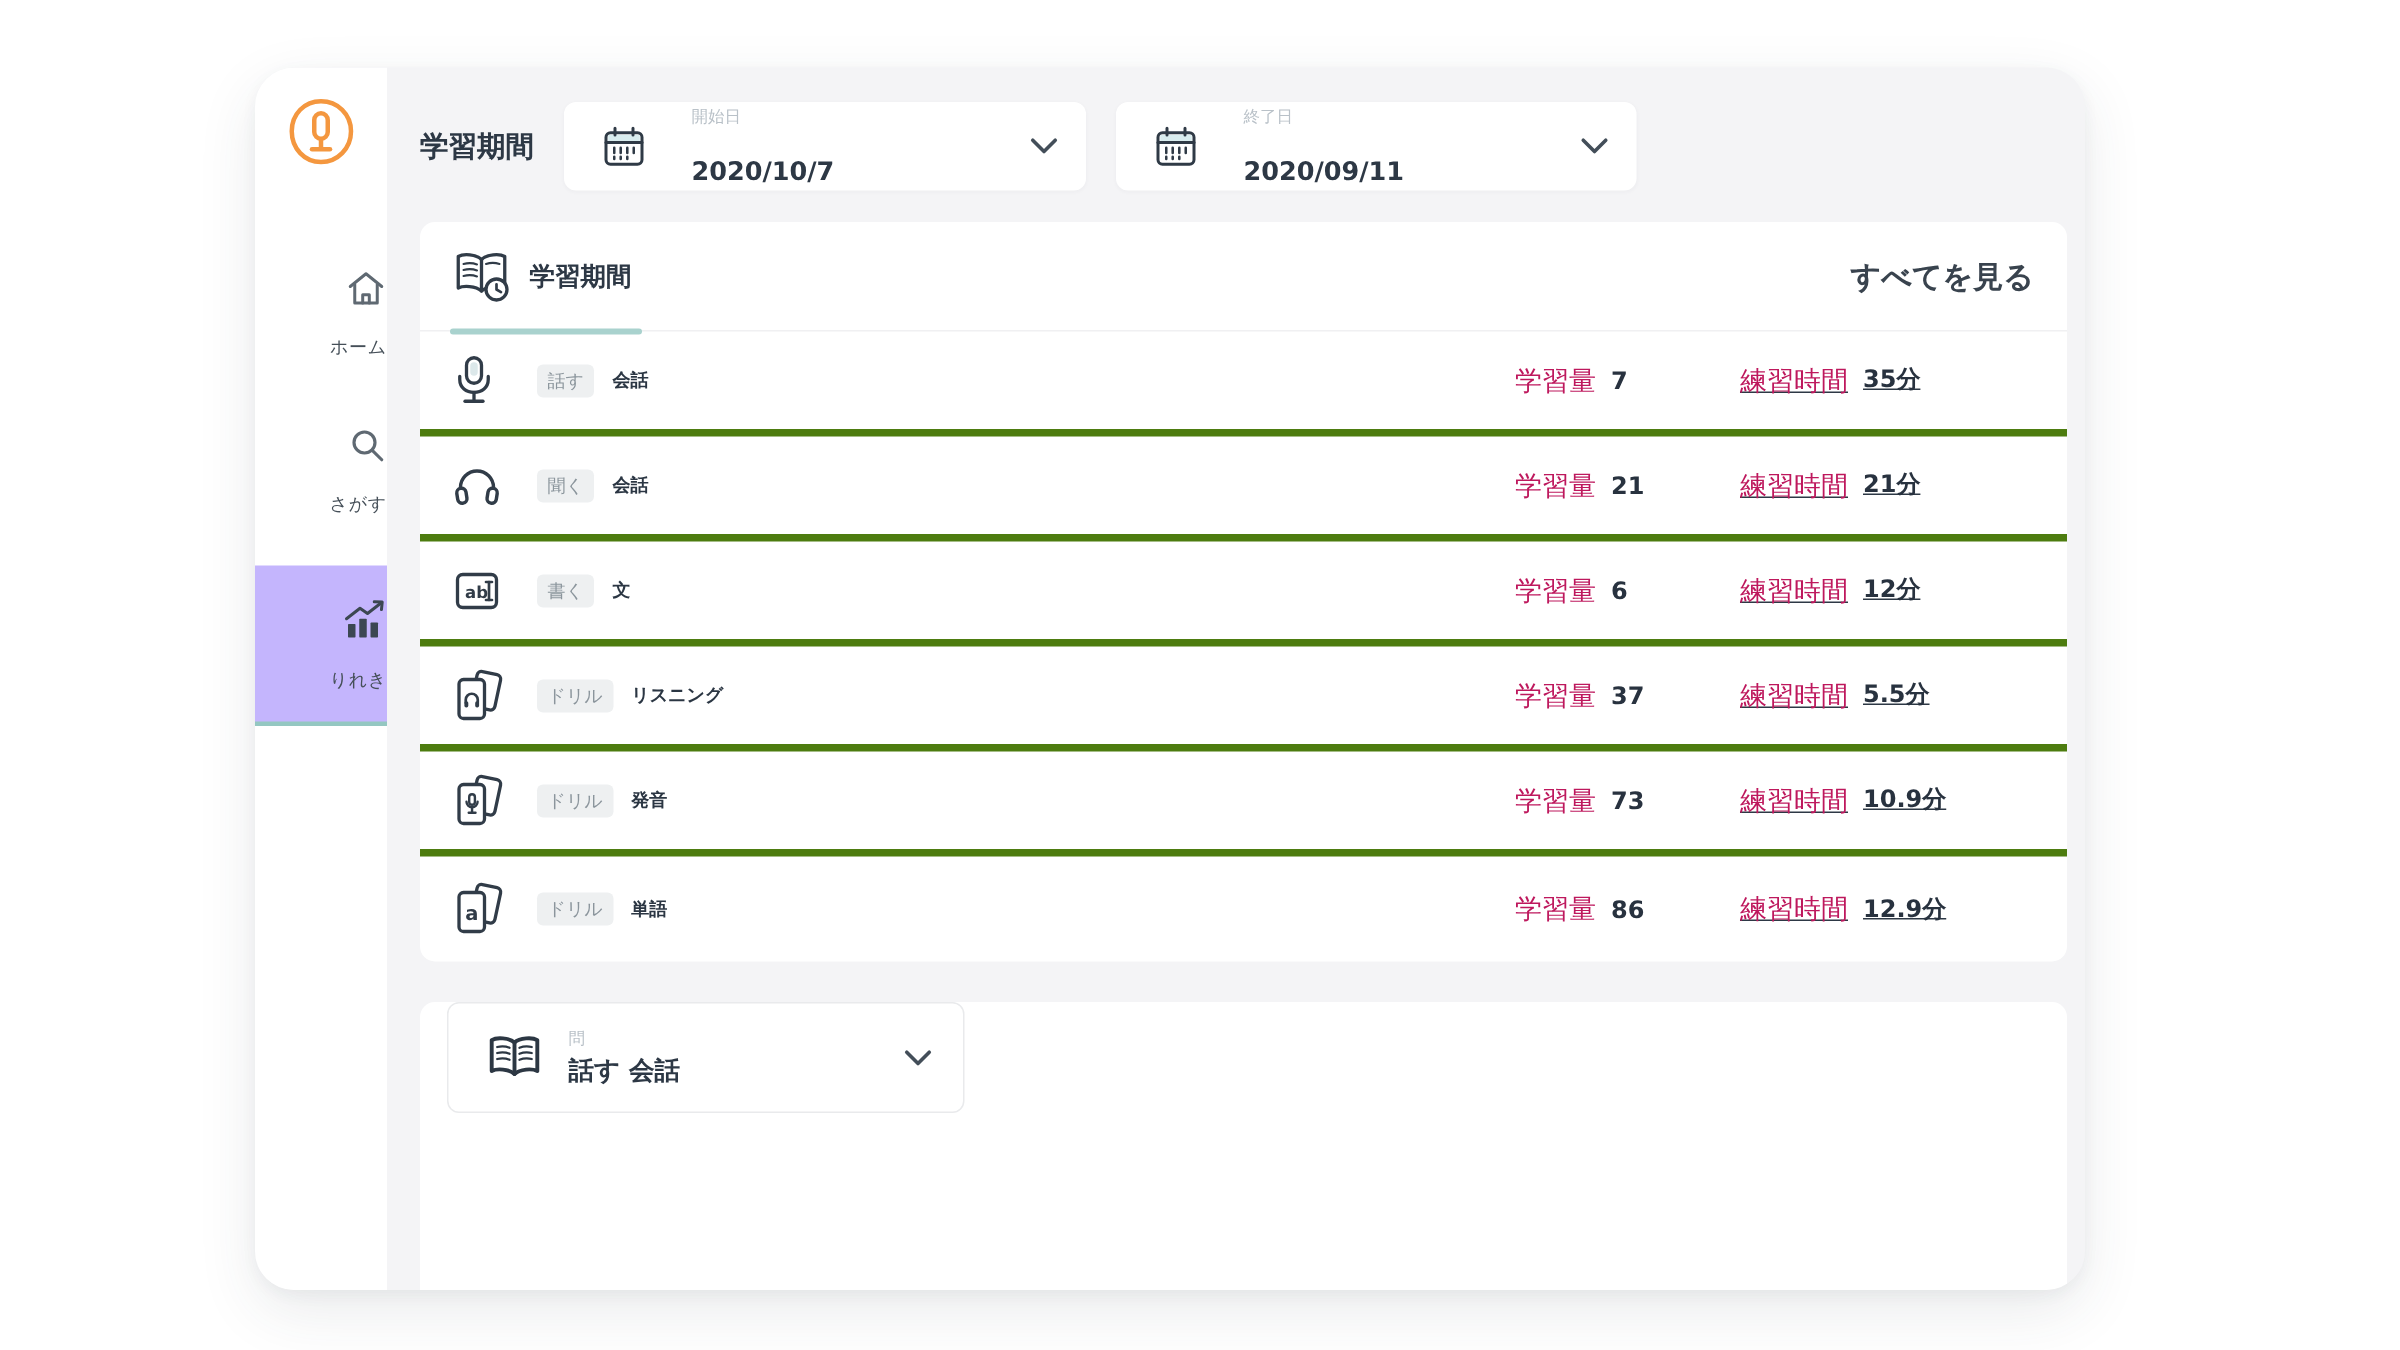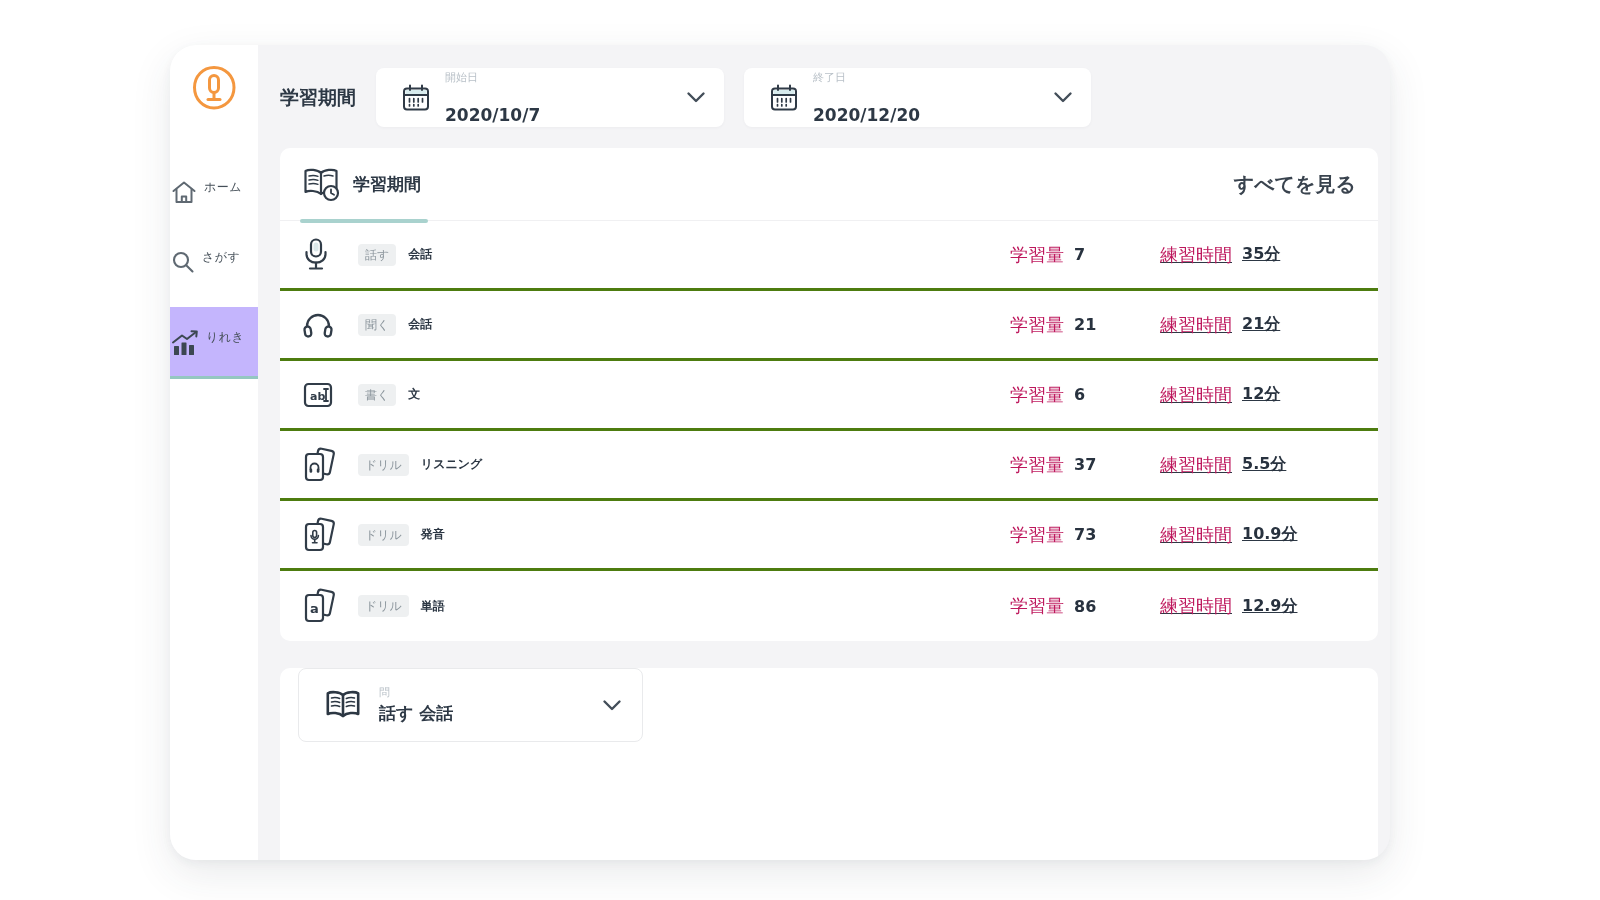--- a/index.html
+++ b/index.html
@@ -7,58 +7,58 @@
     font-family:"DejaVu Sans","Liberation Sans",sans-serif; color:#2d3845; }
 
   .window { position:absolute; left:170px; top:45px; width:1220px; height:815px;
     background:#f4f4f6; border-radius:26px; overflow:hidden; display:flex;
     box-shadow:0 14px 40px rgba(45,56,69,.10), 0 3px 10px rgba(45,56,69,.05); }
 
   
   .sidebar { width:88px; flex:none; background:#ffffff; display:flex;
     flex-direction:column; align-items:center; }
   .logo-wrap { margin-top:18px; width:50px; height:50px; cursor:pointer; }
-  .side-item { width:100%; display:flex; flex-direction:row; align-items:flex-start;
-    gap:6px; padding:8px 0; cursor:pointer; }
+  .side-item { width:100%; display:flex; flex-direction:column; align-items:flex-end;
+    gap:18px; padding:8px 0; cursor:pointer; }
   .side-item .lbl { font-size:12px; color:#454f58; letter-spacing:.5px; }
   .si-1 { margin-top:58px; }
   .si-2 { margin-top:28px; }
   .side-item.active { margin-top:24px; background:#c4b5fd;
     border-bottom:3px solid #94c7c1; padding:22px 0 19px; }
 
   
   .main { flex:1; padding:23px 0 0 22px; }
 
   .topbar { display:flex; align-items:center; }
   .topbar-title { width:96px; font-size:19px; font-weight:bold; color:#2d3845; }
   .date-select { width:348px; height:59px; background:#ffffff; border-radius:8px;
     display:flex; align-items:center; padding:0 18px 0 24px; margin-right:20px;
     cursor:pointer; box-shadow:0 1px 3px rgba(45,56,69,.04); }
   .date-select:last-of-type { width:347px; }
-  .ds-text { margin-left:13px; display:flex; flex-direction:column; gap:20px; }
+  .ds-text { margin-left:29px; display:flex; flex-direction:column; gap:20px; }
   .ds-label { font-size:11px; color:#b9c1c8; }
   .ds-value { font-size:17px; font-weight:bold; color:#2d3845; }
   .ds-chevron { margin-left:auto; display:flex; }
 
   .card { width:1098px; background:#ffffff; border-radius:10px; }
   .card-study { margin-top:21px; }
   .card-perf  { margin-top:20px; height:232px; }
 
   .card-header { height:73px; display:flex; align-items:center;
     padding:0 22px 0 20px; border-bottom:1px solid #f0f0f2; position:relative; }
   .card-title { font-size:17px; font-weight:bold; color:#2d3845; margin-left:11px; }
   .see-all { margin-left:auto; font-size:20px; font-weight:bold; color:#39434e;
     cursor:pointer; }
   .hdr-underline { position:absolute; left:20px; bottom:-2.5px; height:4px;
     background:#a9d2ce; border-radius:2px; }
   .ul-study { width:128px; }
   .ul-perf  { width:184px; }
 
   .s-row { height:70px; display:flex; align-items:center;
-    padding:0 60px 0 22px; border-bottom:3px solid #4d7c0f; }
+    padding:0 60px 0 22px; border-bottom:5px solid #4d7c0f; }
   .s-row:last-child { border-bottom:none; }
   .row-icon { width:44px; display:flex; align-items:center; }
   .badge { background:#eef0f1; color:#8b959c; font-size:12px; line-height:1;
     border-radius:4px; padding:5px 7px; margin-left:12px; white-space:nowrap; }
   .row-name { font-size:12px; font-weight:bold; color:#2b3643; margin-left:12px; }
   .stats { margin-left:auto; display:flex; align-items:center; }
   .stat-label { font-size:18px; color:#be185d; }
   .stat-value { font-size:16px; font-weight:bold; color:#28323f; margin-left:10px; }
   .amount-value { width:52px; }
   .time-group { margin-left:34px; display:flex; align-items:center;text-decoration:underline; }
@@ -162,21 +162,21 @@
             <path d="M4 13 H28"></path>
             <path d="M10 3.5 V8 M22 3.5 V8"></path>
             <g stroke-width="1.7">
               <path d="M9.5 16.5 v3.5 M13.8 16.5 v3.5 M18.2 16.5 v3.5 M22.5 16.5 v3.5"></path>
               <path d="M9.5 22.5 v1.5 M13.8 22.5 v1.5 M18.2 22.5 v1.5"></path>
             </g>
           </svg>
         </span>
         <span class="ds-text">
           <span class="ds-label">終了日</span>
-          <span class="ds-value">2020/12/20</span>
+          <span class="ds-value">2020/09/11</span>
         </span>
         <span class="ds-chevron">
           <svg width="20" height="13" viewBox="0 0 20 13" fill="none" stroke="#434e59" stroke-width="2.4" stroke-linecap="round" stroke-linejoin="round">
             <path d="M2.5 2.5 L10 10 L17.5 2.5"></path>
           </svg>
         </span>
       </div>
     </div>
 
     <div class="card card-study">

